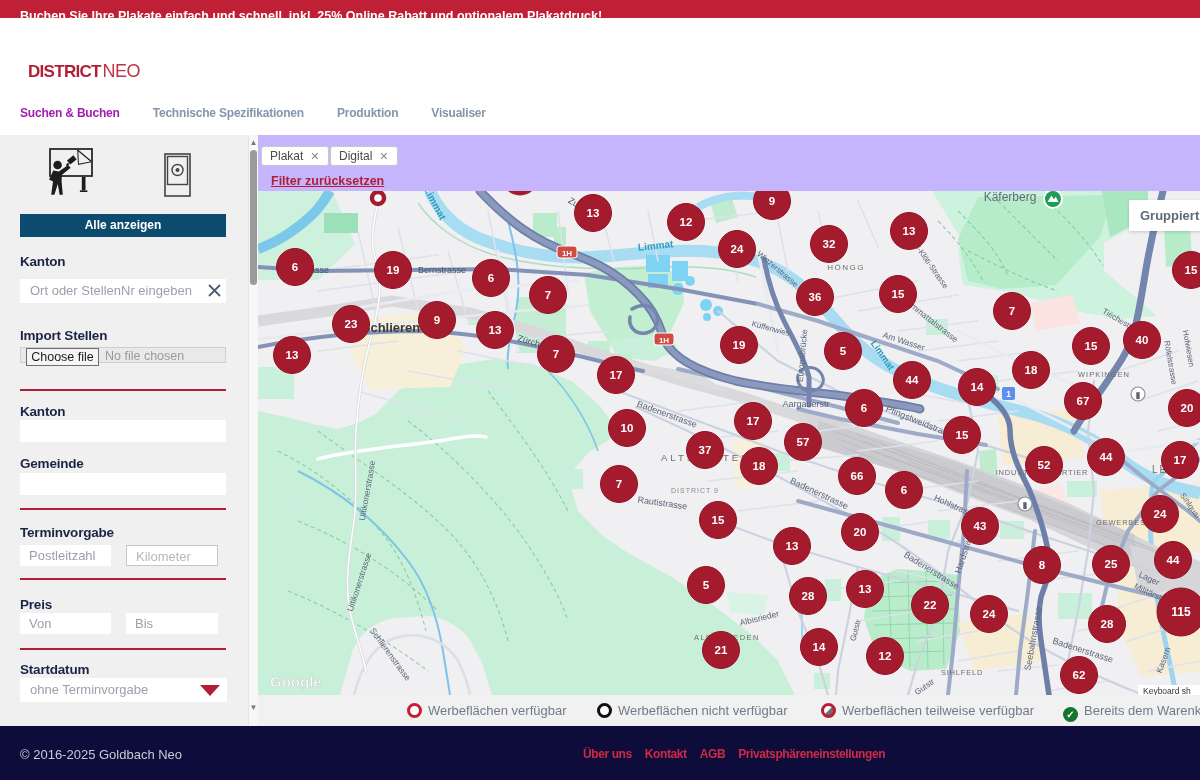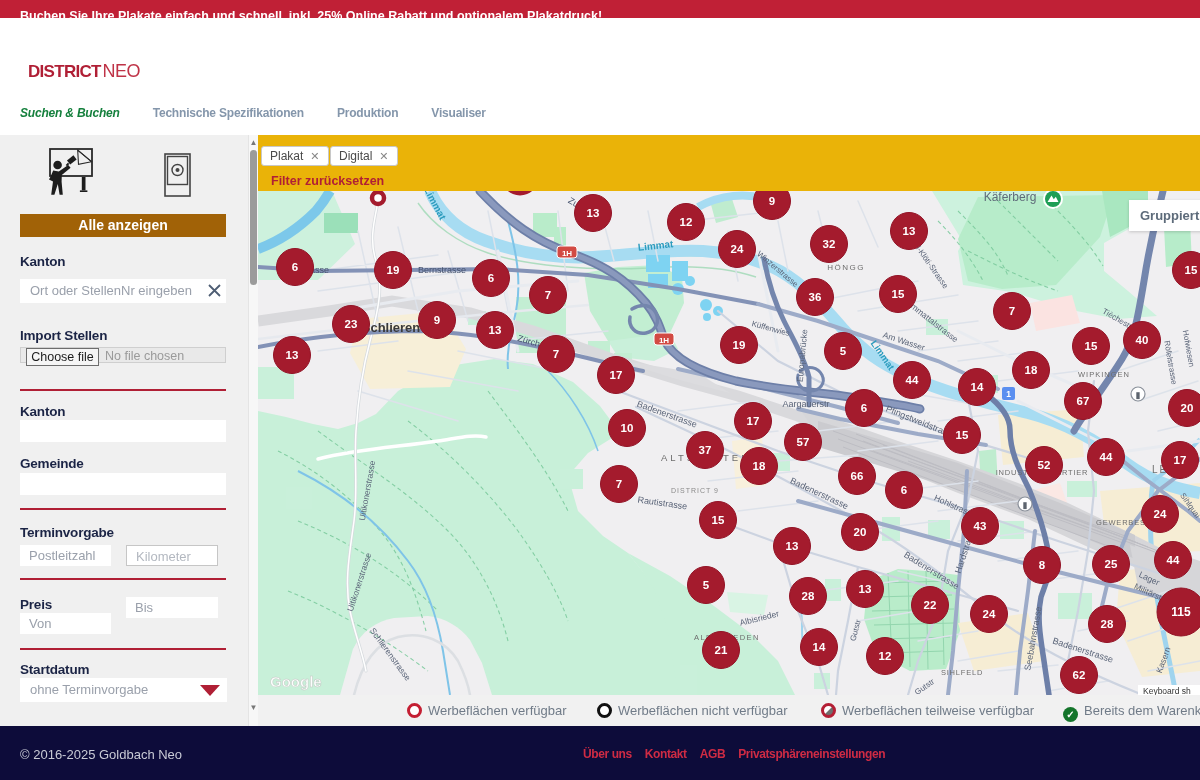--- a/index.html
+++ b/index.html
@@ -3,30 +3,30 @@
 <title>Goldbach Neo</title>
 <style>
  * { margin:0; padding:0; box-sizing:border-box; }
  html,body { width:1200px; height:780px; overflow:hidden; font-family:"Liberation Sans",sans-serif; background:#fff; }
  .banner { position:absolute; left:0; top:0; width:1200px; height:18px; background:#c02036; color:#fff; font-size:12.5px; font-weight:bold; line-height:32px; padding-left:20px; letter-spacing:0; }
  .logo { position:absolute; left:28px; top:61px; font-size:17px; white-space:nowrap; }
  .logo b { color:#b01f35; font-weight:bold; letter-spacing:-.7px; }
  .logo span { color:#bf3347; font-weight:normal; letter-spacing:-.5px; margin-left:-3px; font-size:18px; }
  .nav { position:absolute; left:20px; top:106px; font-size:12px; font-weight:bold; letter-spacing:-.2px; white-space:nowrap; }
  .nav span { margin-right:33px; color:#8496ab; }
- .nav .act { color:#15803d;font-style:italic; }
+ .nav .act { color:#a21caf; }
  .side { position:absolute; left:0; top:135px; width:258px; height:591px; background:#f0f0f0; }
- .btn { position:absolute; left:20px; top:79px; width:206px; height:23px; background:#a16207; color:#fff; font-size:14px; font-weight:bold; text-align:center; line-height:23px; }
+ .btn { position:absolute; left:20px; top:79px; width:206px; height:23px; background:#0c4a6e; color:#fff; font-size:12px; font-weight:bold; text-align:center; line-height:23px; }
  .lab { position:absolute; left:20px; color:#1b2445; font-size:13.5px; font-weight:bold; letter-spacing:-.2px; }
  .inp { position:absolute; background:#fff; font-size:13px; color:#9aa0ab; }
  .sep { position:absolute; left:20px; width:206px; height:2px; background:#b01f35; }
- .mapbar { position:absolute; left:258px; top:135px; width:942px; height:56px; background:#eab308; }
+ .mapbar { position:absolute; left:258px; top:135px; width:942px; height:56px; background:#c4b5fd; }
  .chip { position:absolute; top:11px; height:20px; background:#fff; border:1px solid #c8c8c8; border-radius:3px; font-size:12px; color:#4a4a4a; line-height:18px; padding:0 8px; }
  .chip i { font-style:normal; color:#888; margin-left:7px; font-size:11px; }
- .filterlink { position:absolute; left:13px; top:39px; color:#b01f35; font-weight:bold; font-size:12.5px; }
+ .filterlink { position:absolute; left:13px; top:39px; color:#b01f35; font-weight:bold; font-size:12.5px; text-decoration:underline; }
  .legend { position:absolute; left:258px; top:695px; width:942px; height:31px; background:#f1f1f1; font-size:13px; color:#707b88; white-space:nowrap; }
  .legend div { position:absolute; top:8px; }
  .foot { position:absolute; left:0; top:726px; width:1200px; height:54px; background:#0d0c3a; color:#c9cbd6; font-size:13px; }
  .foot .links { position:absolute; left:583px; top:21px; color:#cf2b44; font-weight:bold; font-size:12px; letter-spacing:-.4px; white-space:nowrap; }
  .foot .links span { margin-right:13px; }
  .gruppiert { position:absolute; left:1129px; top:200px; width:100px; height:31px; background:#fff; box-shadow:0 1px 3px rgba(0,0,0,.18); font-size:13px; color:#5d6b7a; font-weight:bold; line-height:31px; padding-left:11px; white-space:nowrap; }
  .sbar { position:absolute; left:248px; top:135px; width:10px; height:591px; background:#f7f7f7; border-left:1px solid #e4e4e4; }
  .sbar .thumb { position:absolute; left:1px; top:15px; width:7px; height:135px; background:#9b9b9b; border-radius:4px; }
  .sbar .arr { position:absolute; left:0; width:9px; text-align:center; font-size:8px; color:#777; }
  svg text { font-family:"Liberation Sans",sans-serif; }
@@ -70,21 +70,21 @@
  <div class="inp" style="left:20px;top:285px;width:206px;height:22px"></div>
  <div class="lab" style="top:321px">Gemeinde</div>
  <div class="inp" style="left:20px;top:338px;width:206px;height:22px"></div>
  <div class="sep" style="top:373px"></div>
  <div class="lab" style="top:390px">Terminvorgabe</div>
  <div class="inp" style="left:20px;top:410px;width:91px;height:21px;line-height:21px;padding-left:9px">Postleitzahl</div>
  <div class="inp" style="left:126px;top:410px;width:92px;height:21px;line-height:21px;padding-left:9px;border:1px solid #c6c6c6;color:#b3b8c0">Kilometer</div>
  <div class="sep" style="top:443px"></div>
  <div class="lab" style="top:462px">Preis</div>
  <div class="inp" style="left:20px;top:478px;width:91px;height:21px;line-height:21px;padding-left:9px">Von</div>
- <div class="inp" style="left:126px;top:462px;width:92px;height:21px;line-height:21px;padding-left:9px">Bis</div>
+ <div class="inp" style="left:126px;top:478px;width:92px;height:21px;line-height:21px;padding-left:9px">Bis</div>
  <div class="sep" style="top:513px"></div>
  <div class="lab" style="top:527px">Startdatum</div>
  <div class="inp" style="left:20px;top:543px;width:207px;height:24px;line-height:24px;padding-left:10px">ohne Terminvorgabe</div>
  <svg style="position:absolute;left:199px;top:549px" width="22" height="13" viewBox="0 0 22 13">
       <path d="M1,1 L21,1 L11,12 Z" fill="#b01f35"></path>
     </svg>
 </div>
 <div class="sbar">
  <div class="arr" style="top:3px">▲</div>
  <div class="thumb"></div>

